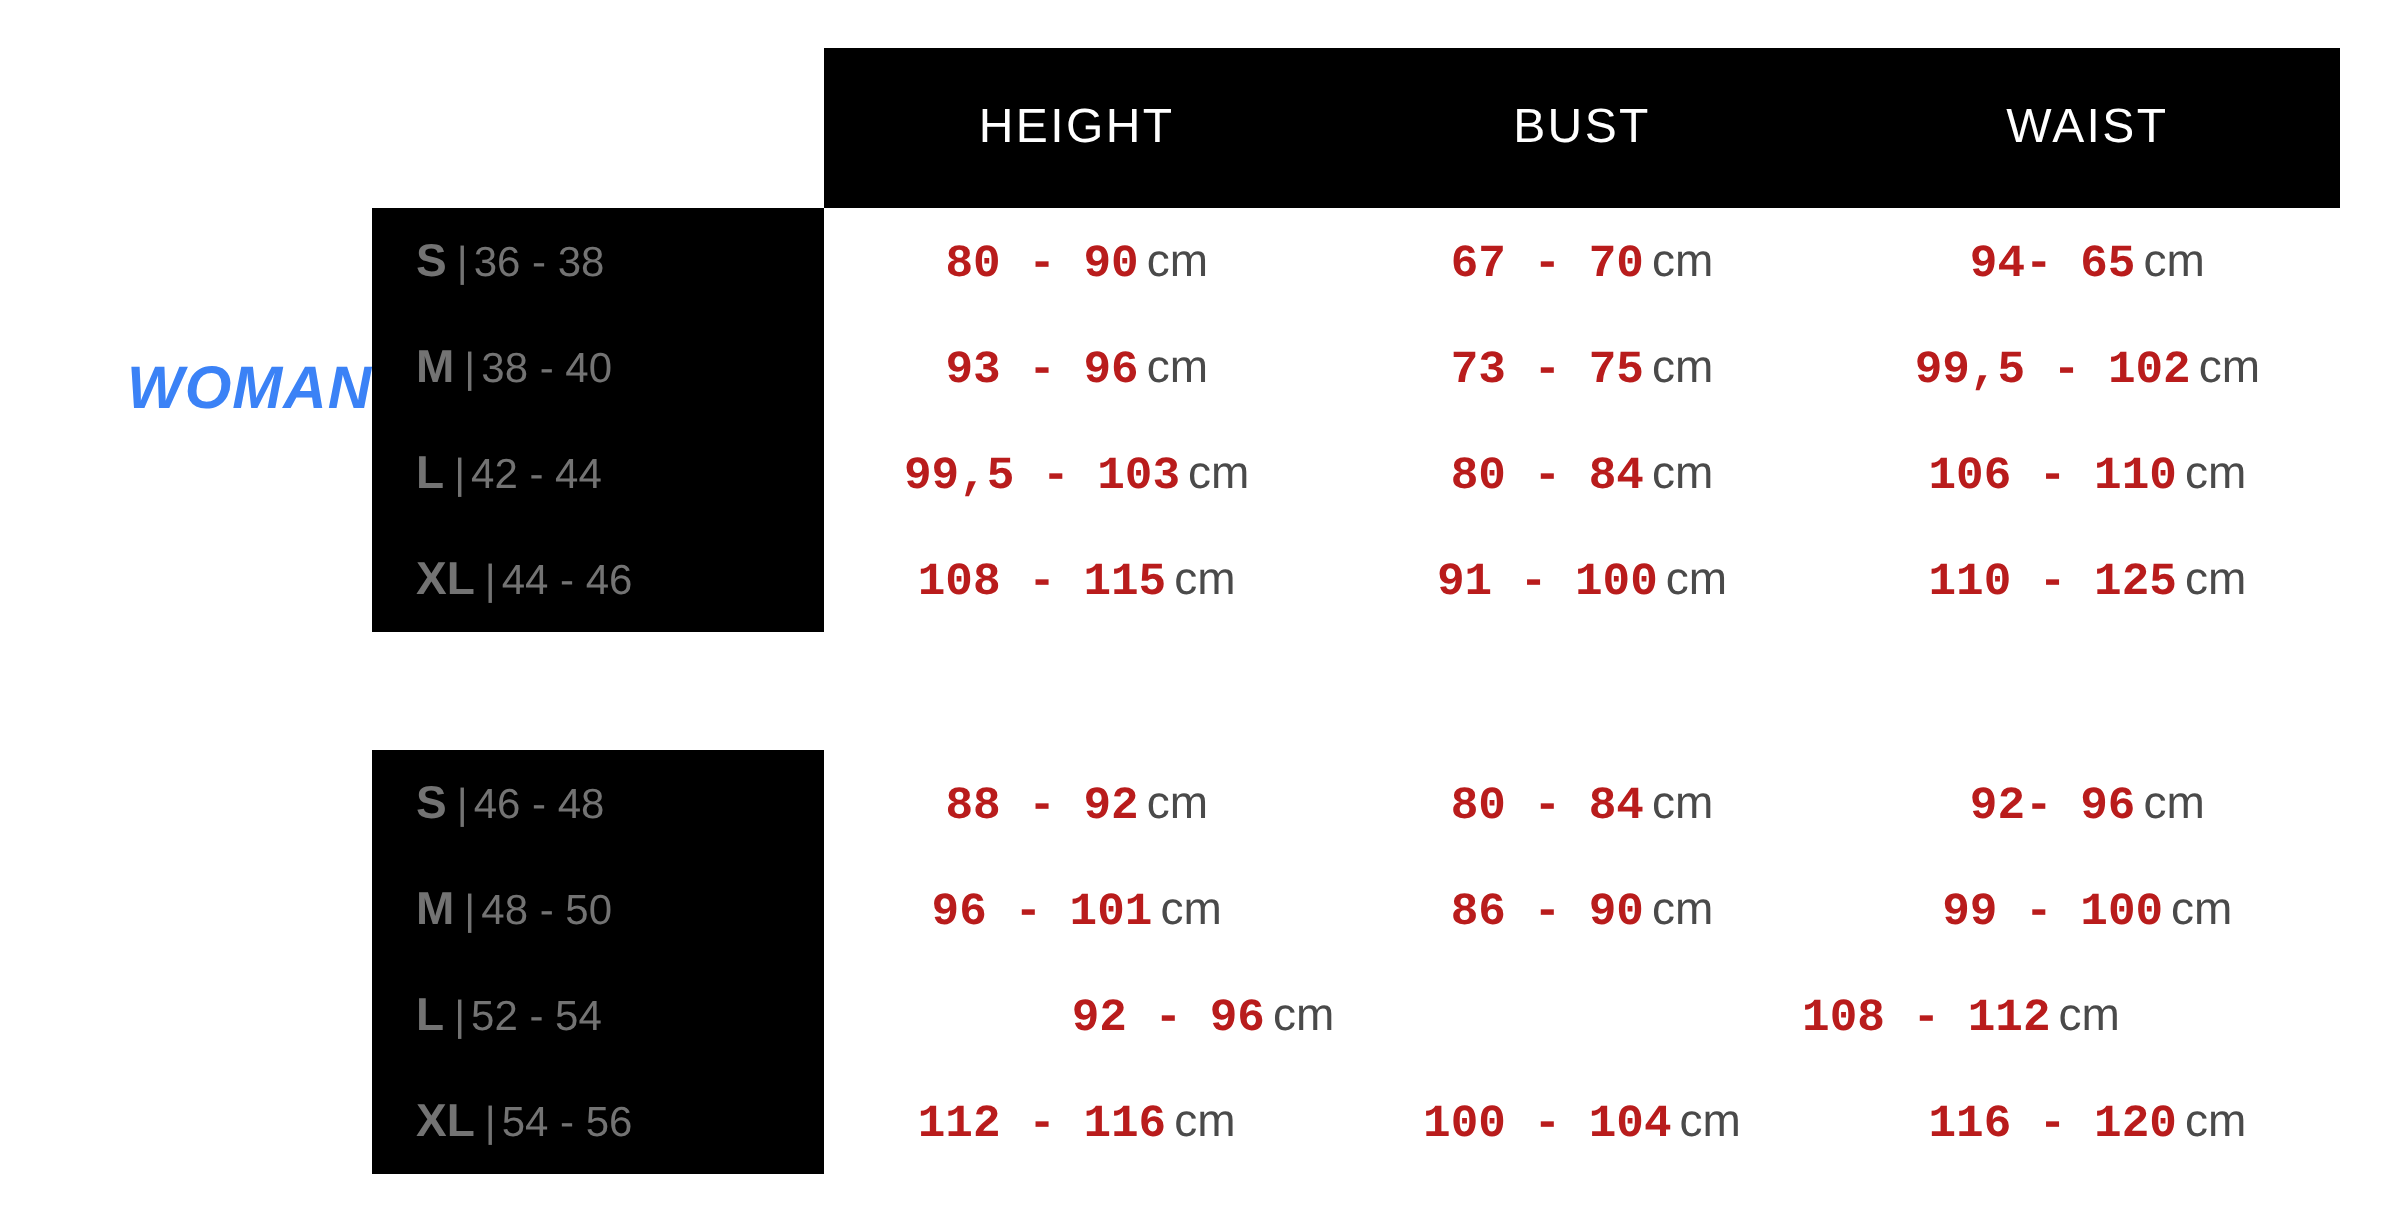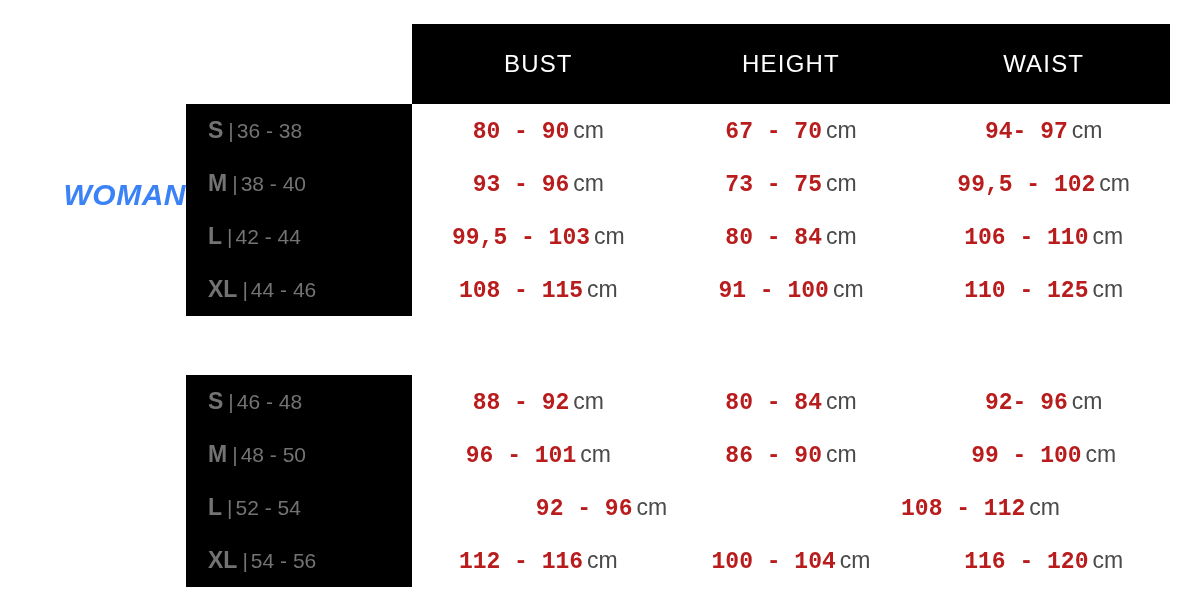--- a/index.html
+++ b/index.html
@@ -127,42 +127,42 @@
   }
 </style>
 </head>
 <body>
 
 <div class="sheet">
 
   <div class="header-band"></div>
 
   <div class="header-cells">
+    <div class="header-cell">HEIGHT</div>
     <div class="header-cell">BUST</div>
-    <div class="header-cell">HEIGHT</div>
     <div class="header-cell">WAIST</div>
   </div>
 
   <div class="group-label woman">WOMAN</div>
   <div class="size-block woman"></div>
 
   <div class="rows woman">
 
     <div class="row">
       <div class="cell-size">
         <span class="sz">S</span><span class="sep">|</span><span class="num">36 - 38</span>
       </div>
       <div class="cell-meas">
         <span class="val">80 - 90</span><span class="unit">cm</span>
       </div>
       <div class="cell-meas">
         <span class="val">67 - 70</span><span class="unit">cm</span>
       </div>
       <div class="cell-meas">
-        <span class="val">94- 97</span><span class="unit">cm</span>
+        <span class="val">94- 65</span><span class="unit">cm</span>
       </div>
     </div>
 
     <div class="row">
       <div class="cell-size">
         <span class="sz">M</span><span class="sep">|</span><span class="num">38 - 40</span>
       </div>
       <div class="cell-meas">
         <span class="val">93 - 96</span><span class="unit">cm</span>
       </div>

